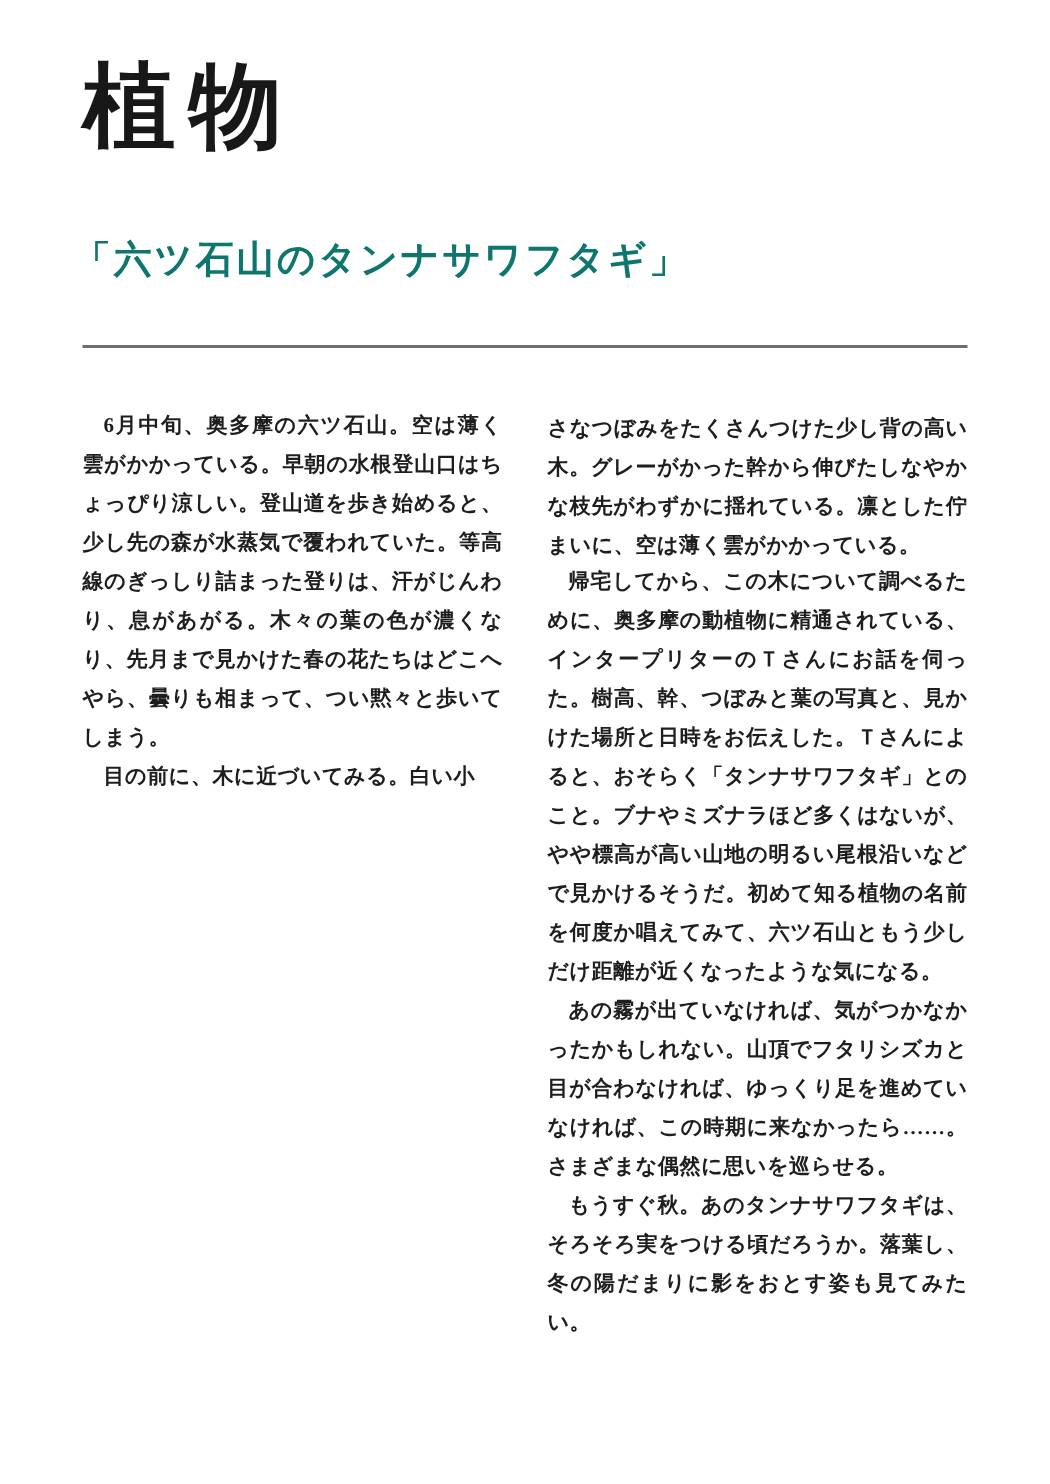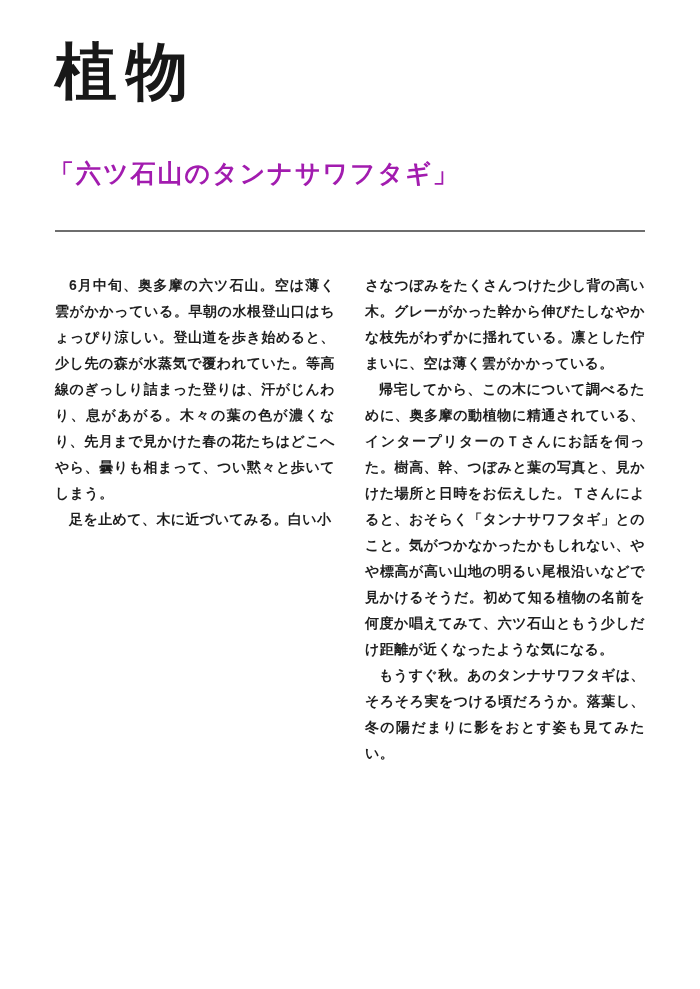--- a/index.html
+++ b/index.html
@@ -26,21 +26,21 @@
       letter-spacing: 9px;
       color: #181818;
       white-space: nowrap;
     }
     .article-subtitle {
       margin-top: 52px;
       font-size: 25px;
       line-height: 1.2;
       font-weight: 700;
       letter-spacing: 2px;
-      color: #a21caf;
+      color: #0f766e;
       white-space: nowrap;
       margin-left: -6px; 
     }
     .author-name {
       margin-top: 22px;
       font-size: 33px;
       line-height: 1.2;
       font-weight: 700;
       letter-spacing: 7px;
       color: #181818;
@@ -64,37 +64,38 @@
       line-height: 26px;
       font-weight: 600;
       letter-spacing: 0.4px;
       text-align: justify;
       text-justify: inter-character;
       color: #1e1e1e;
       word-break: break-all;
       overflow-wrap: anywhere;
     }
     .text-column p { margin: 0; }
-    .text-column p.indent { text-indent: 1em; }
+    .text-column p.indent { text-indent: 1em; font-family: Liberation Serif, serif; }
   </style>
 </head>
 <body>
 
 <div class="page">
   <h1 class="page-title">植物</h1>
 
   <h2 class="article-subtitle">「六ツ石山のタンナサワフタギ」</h2>
 
 
   <hr class="divider">
 
   <div class="columns">
     <div class="text-column">
         <p class="indent">6月中旬、奥多摩の六ツ石山。空は薄く雲がかかっている。早朝の水根登山口はちょっぴり涼しい。登山道を歩き始めると、少し先の森が水蒸気で覆われていた。等高線のぎっしり詰まった登りは、汗がじんわり、息があがる。木々の葉の色が濃くなり、先月まで見かけた春の花たちはどこへやら、曇りも相まって、つい黙々と歩いてしまう。</p>
-        <p class="indent">足を止めて、木に近づいてみる。白い小</p>
+        <p class="indent">目の前に、木に近づいてみる。白い小</p>
       </div>
     <div class="text-column">
         <p>さなつぼみをたくさんつけた少し背の高い木。グレーがかった幹から伸びたしなやかな枝先がわずかに揺れている。凛とした佇まいに、空は薄く雲がかかっている。</p>
-        <p class="indent">帰宅してから、この木について調べるために、奥多摩の動植物に精通されている、インタープリターのＴさんにお話を伺った。樹高、幹、つぼみと葉の写真と、見かけた場所と日時をお伝えした。Ｔさんによると、おそらく「タンナサワフタギ」とのこと。気がつかなかったかもしれない、やや標高が高い山地の明るい尾根沿いなどで見かけるそうだ。初めて知る植物の名前を何度か唱えてみて、六ツ石山ともう少しだけ距離が近くなったような気になる。</p>
+        <p class="indent">帰宅してから、この木について調べるために、奥多摩の動植物に精通されている、インタープリターのＴさんにお話を伺った。樹高、幹、つぼみと葉の写真と、見かけた場所と日時をお伝えした。Ｔさんによると、おそらく「タンナサワフタギ」とのこと。ブナやミズナラほど多くはないが、やや標高が高い山地の明るい尾根沿いなどで見かけるそうだ。初めて知る植物の名前を何度か唱えてみて、六ツ石山ともう少しだけ距離が近くなったような気になる。</p>
+        <p class="indent">あの霧が出ていなければ、気がつかなかったかもしれない。山頂でフタリシズカと目が合わなければ、ゆっくり足を進めていなければ、この時期に来なかったら……。さまざまな偶然に思いを巡らせる。</p>
         <p class="indent">もうすぐ秋。あのタンナサワフタギは、そろそろ実をつける頃だろうか。落葉し、冬の陽だまりに影をおとす姿も見てみたい。</p>
       </div>
   </div>
 </div>
 
 </body></html>

